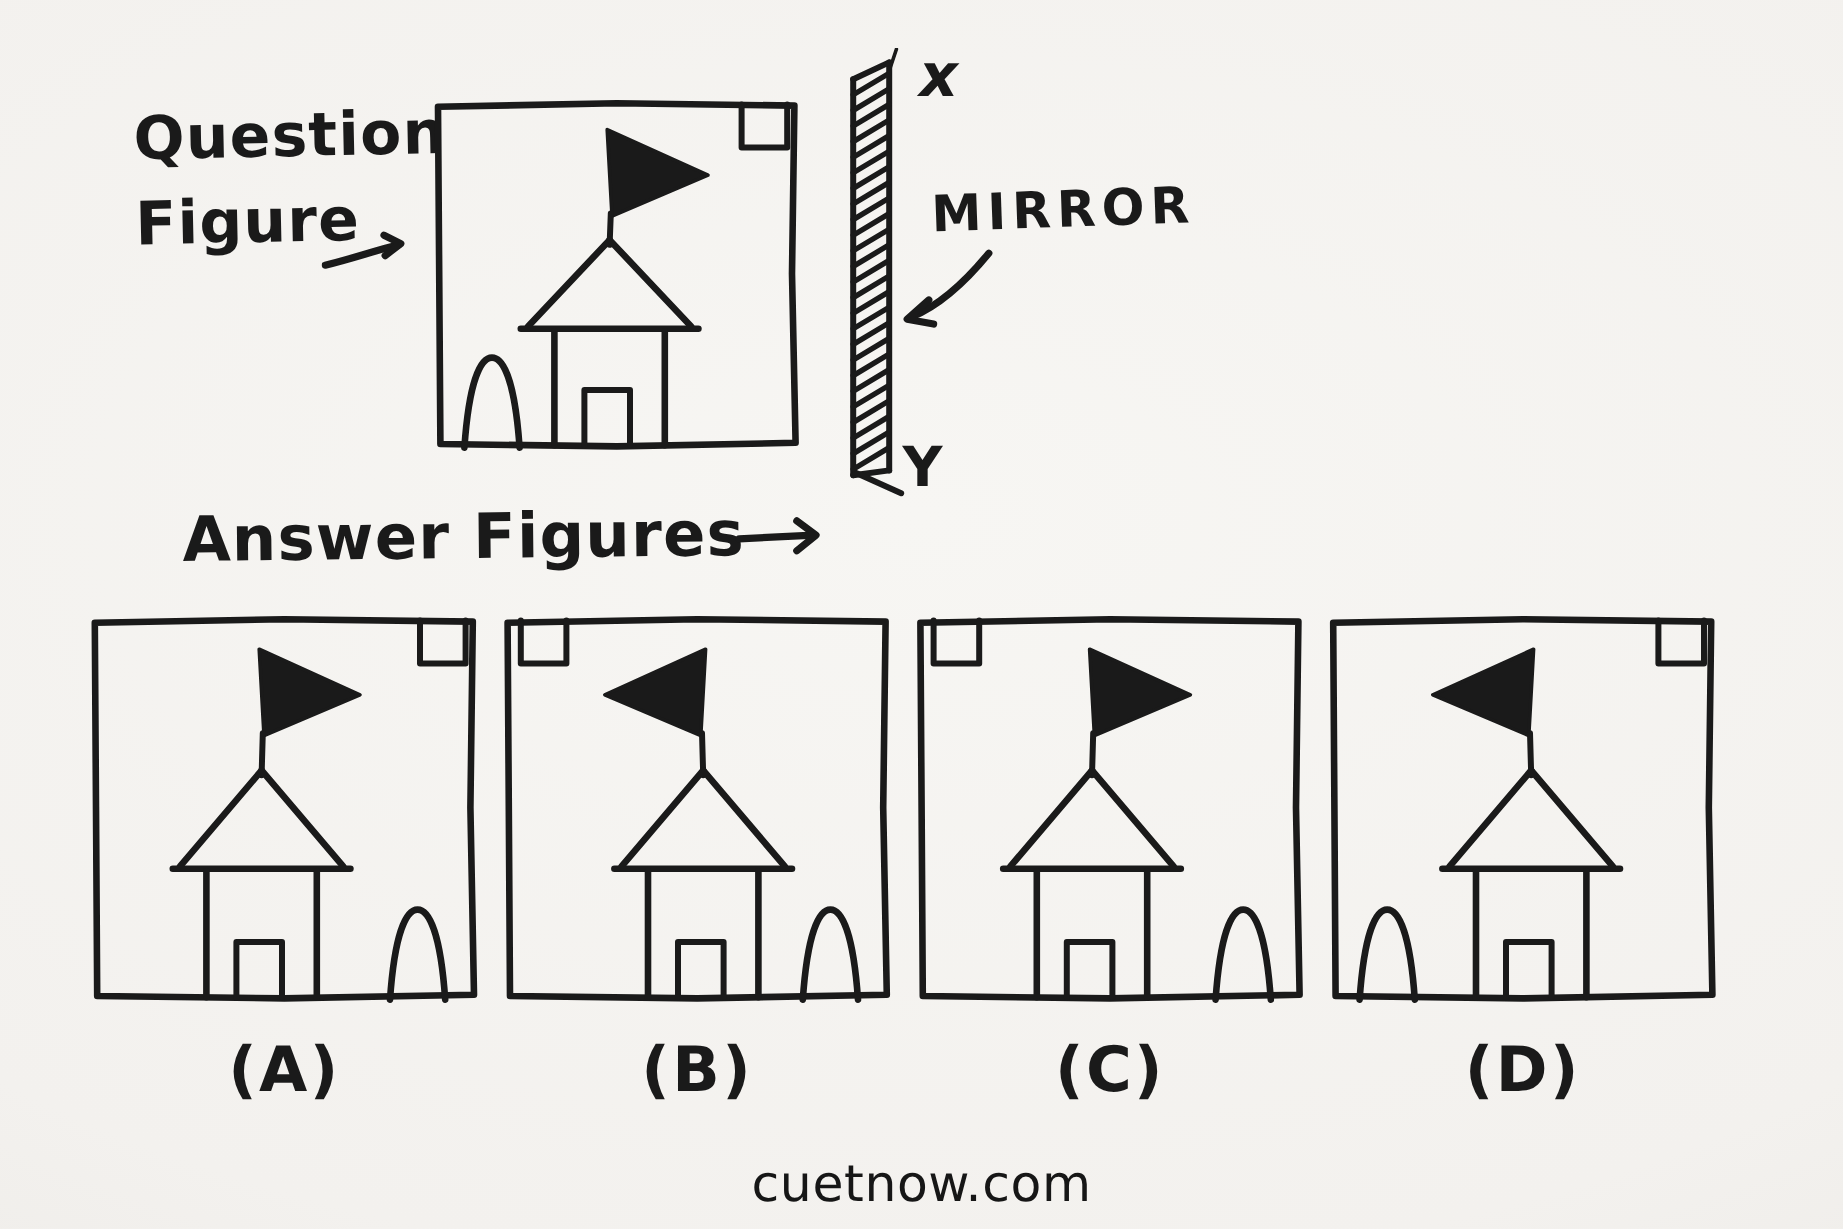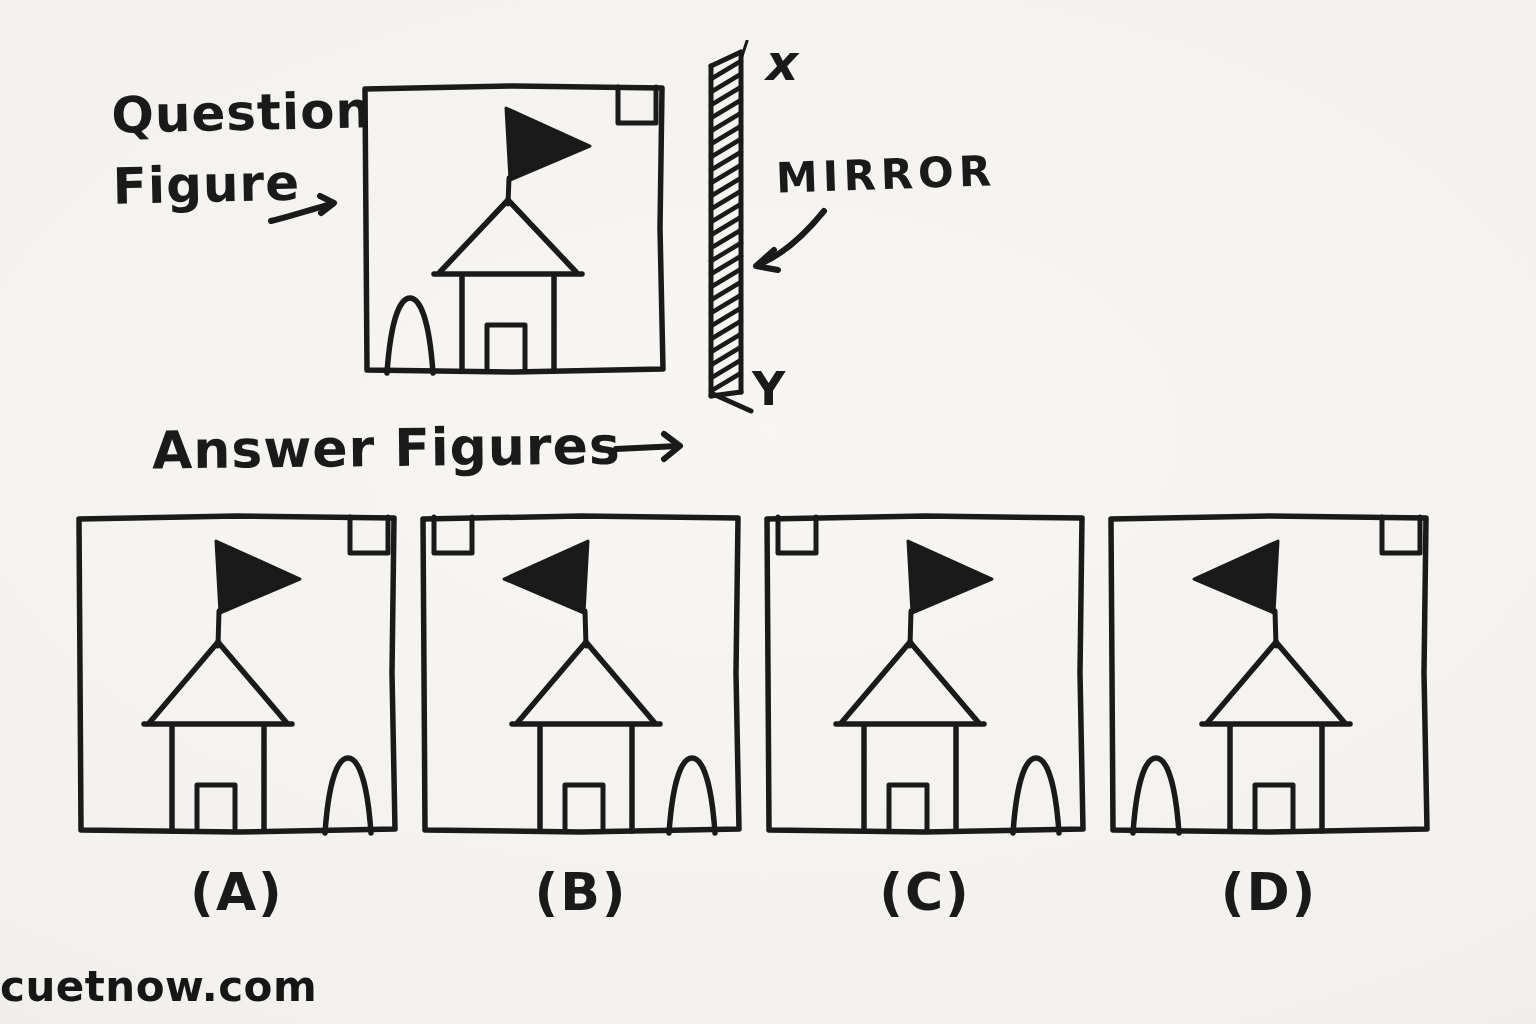--- a/index.html
+++ b/index.html
@@ -51,22 +51,22 @@
   }
   .answer-option{width:330px;display:flex;flex-direction:column;align-items:center;}
   .answer-option svg{display:block;}
   .opt-label{
     margin-top:24px;
     font-size:52px;font-weight:700;
     letter-spacing:2px;
   }
   .watermark{
     position:absolute;left:0;right:0;top:962px;
-    text-align:left;
-    font-size:42px;font-weight:700;letter-spacing:0.5px;
+    text-align:center;
+    font-size:42px;font-weight:400;letter-spacing:0.5px;
     color:#161616;
   }
   svg.figure{position:absolute;}
   #question-svg{left:358px;top:78px;}
   #mirror-svg{left:706px;top:40px;}
   #q-arrow{left:268px;top:192px;}
   #answers-arrow{left:612px;top:428px;}
   #mirror-arrow{left:746px;top:206px;}
 </style>
 </head>

